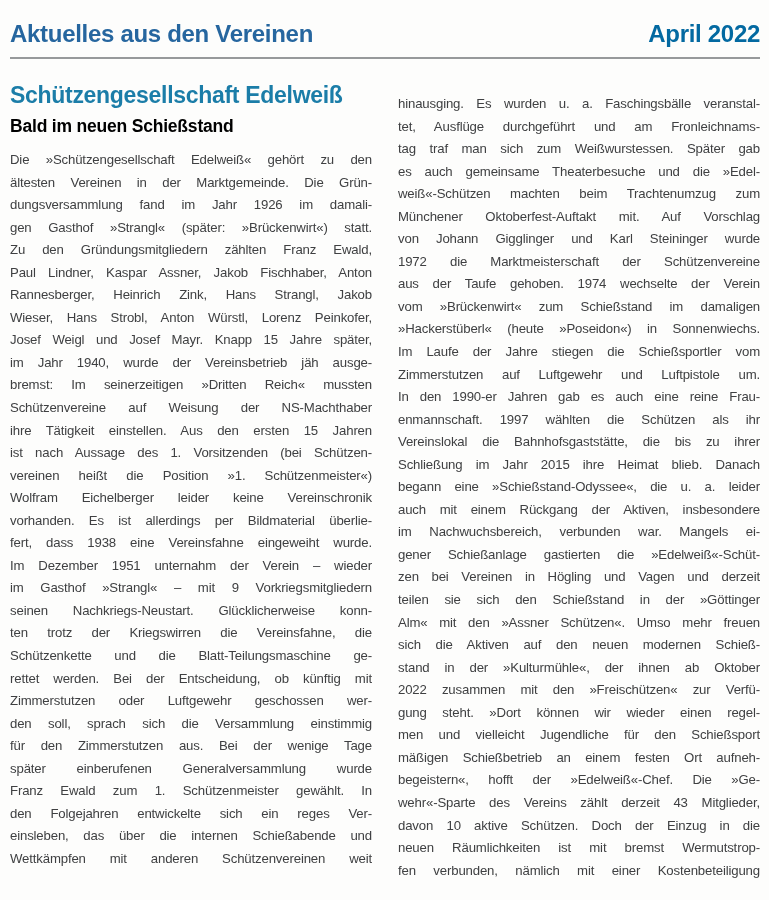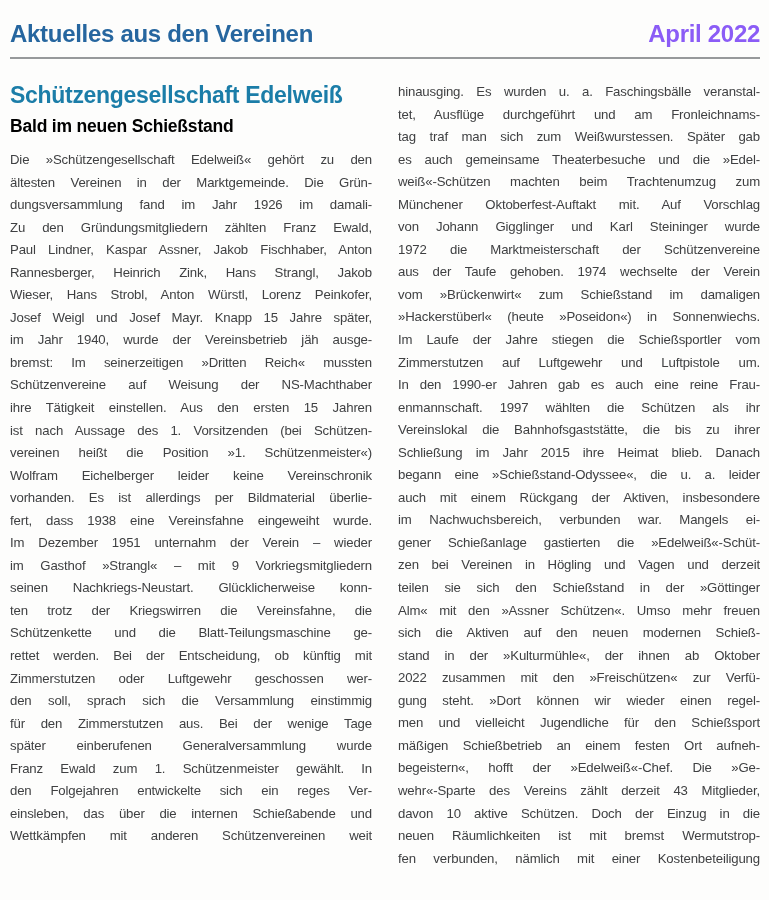--- a/index.html
+++ b/index.html
@@ -26,21 +26,21 @@
     align-items: baseline;
     width: 750px;
   }
   .section-title {
     color: #26669f;
     font-size: 24px;
     font-weight: bold;
     letter-spacing: -0.3px;
   }
   .issue-date {
-    color: #8b5cf6;
+    color: #0369a1;
     font-size: 24px;
     font-weight: bold;
     letter-spacing: -0.3px;
   }
   .header-rule {
     border: none;
     border-top: 2px solid #97999b;
     margin: 9px 0 0 0;
     width: 750px;
   }
@@ -66,21 +66,21 @@
     font-size: 17.5px;
     line-height: 22px;
     font-weight: bold;
     letter-spacing: -0.2px;
     margin: 6px 0 0 0;
   }
   .body-text {
     margin-top: 12px;
   }
   .body-text.flush {
-    margin-top: 0;
+    margin-top: 12px;
   }
   .line {
     font-size: 13.2px;
     line-height: 22.55px;
     height: 22.55px;
     overflow: hidden;
     color: #3f4042;
     letter-spacing: -0.15px;
     word-spacing: -1px;
     text-align: justify;
@@ -101,20 +101,21 @@
 
   <div class="columns">
 
     <div class="col">
       <h2 class="article-title">Schützengesellschaft Edelweiß</h2>
       <h3 class="article-subtitle">Bald im neuen Schießstand</h3>
       <div class="body-text">
           <div class="line">Die »Schützengesellschaft Edelweiß« gehört zu den</div>
           <div class="line">ältesten Vereinen in der Marktgemeinde. Die Grün-</div>
           <div class="line">dungsversammlung fand im Jahr 1926 im damali-</div>
+          <div class="line">gen Gasthof »Strangl« (später: »Brückenwirt«) statt.</div>
           <div class="line">Zu den Gründungsmitgliedern zählten Franz Ewald,</div>
           <div class="line">Paul Lindner, Kaspar Assner, Jakob Fischhaber, Anton</div>
           <div class="line">Rannesberger, Heinrich Zink, Hans Strangl, Jakob</div>
           <div class="line">Wieser, Hans Strobl, Anton Würstl, Lorenz Peinkofer,</div>
           <div class="line">Josef Weigl und Josef Mayr. Knapp 15 Jahre später,</div>
           <div class="line">im Jahr 1940, wurde der Vereinsbetrieb jäh ausge-</div>
           <div class="line">bremst: Im seinerzeitigen »Dritten Reich« mussten</div>
           <div class="line">Schützenvereine auf Weisung der NS-Machthaber</div>
           <div class="line">ihre Tätigkeit einstellen. Aus den ersten 15 Jahren</div>
           <div class="line">ist nach Aussage des 1. Vorsitzenden (bei Schützen-</div>

